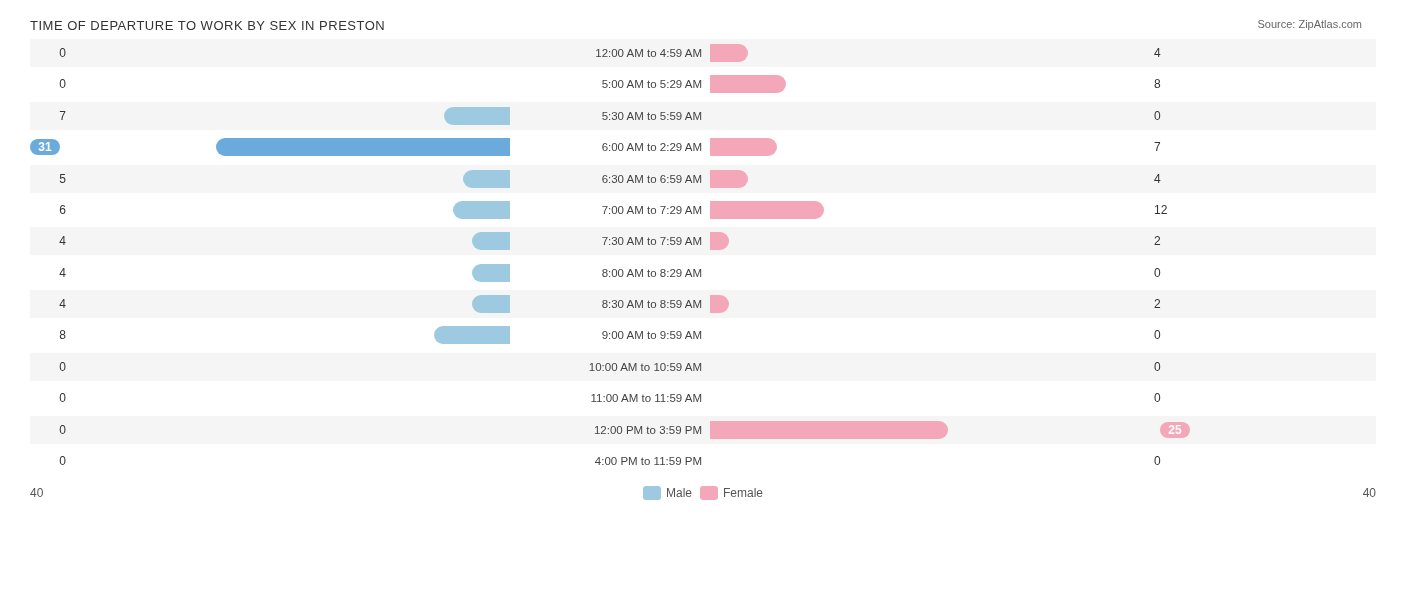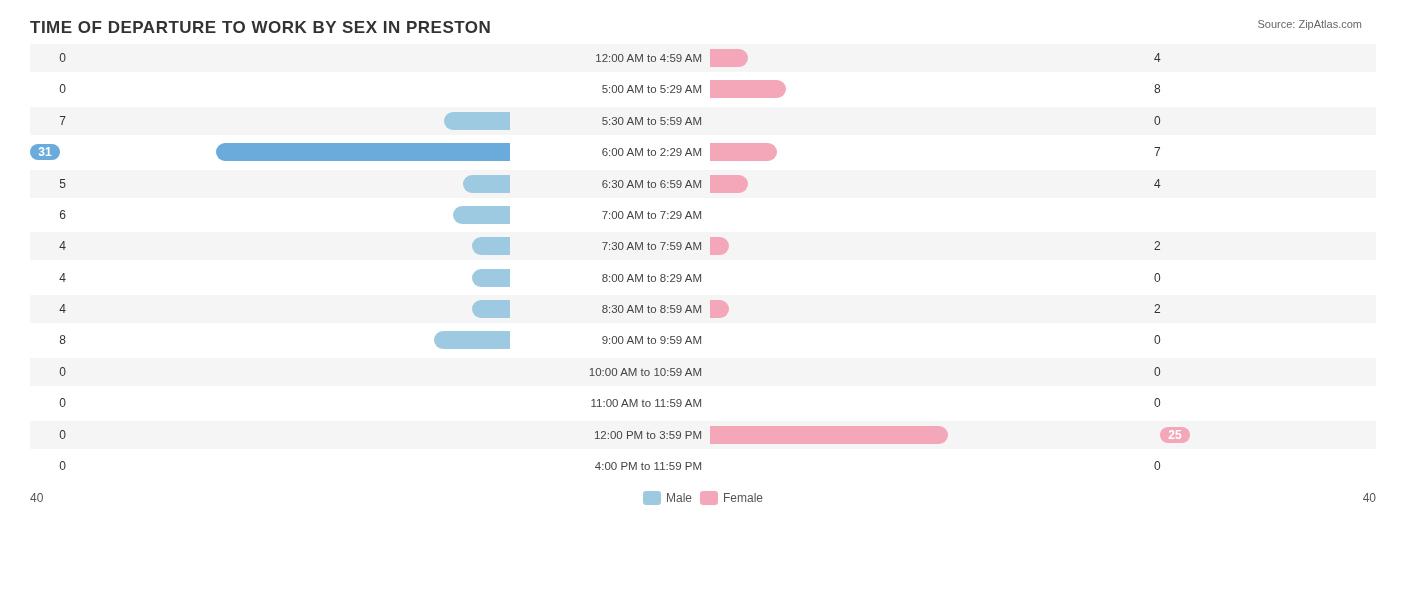--- a/index.html
+++ b/index.html
@@ -10,22 +10,22 @@
       height: 594px;
       overflow: hidden;
     }
     .chart-container {
       width: 1406px;
       height: 594px;
       padding: 18px 30px 50px 30px;
       position: relative;
     }
     .chart-title {
-      font-size: 17px;
-      font-weight: bold;
+      font-size: 13px;
+      font-weight: normal;
       color: #333;
       margin-bottom: 6px;
       text-transform: uppercase;
       letter-spacing: 0.5px;
     }
     .source-text {
       position: absolute;
       top: 18px;
       right: 44px;
       font-size: 11px;
@@ -286,20 +286,26 @@
     </div>
         <div class="row">
       <div class="bars-wrapper">
         <div class="left-section">
           <span class="left-val">6</span>
           <div class="left-bar-container">
             <div class="left-bar" style="width:57px;"></div>
           </div>
         </div>
         <div class="center-label">7:00 AM to 7:29 AM</div>
+        <div class="right-section">
+          <div class="right-bar-container">
+            <div class="right-bar" style="width:114px;"></div>
+          </div>
+          <span class="right-val">12</span>
+        </div>
       </div>
     </div>
         <div class="row">
       <div class="bars-wrapper">
         <div class="left-section">
           <span class="left-val">4</span>
           <div class="left-bar-container">
             <div class="left-bar" style="width:38px;"></div>
           </div>
         </div>

